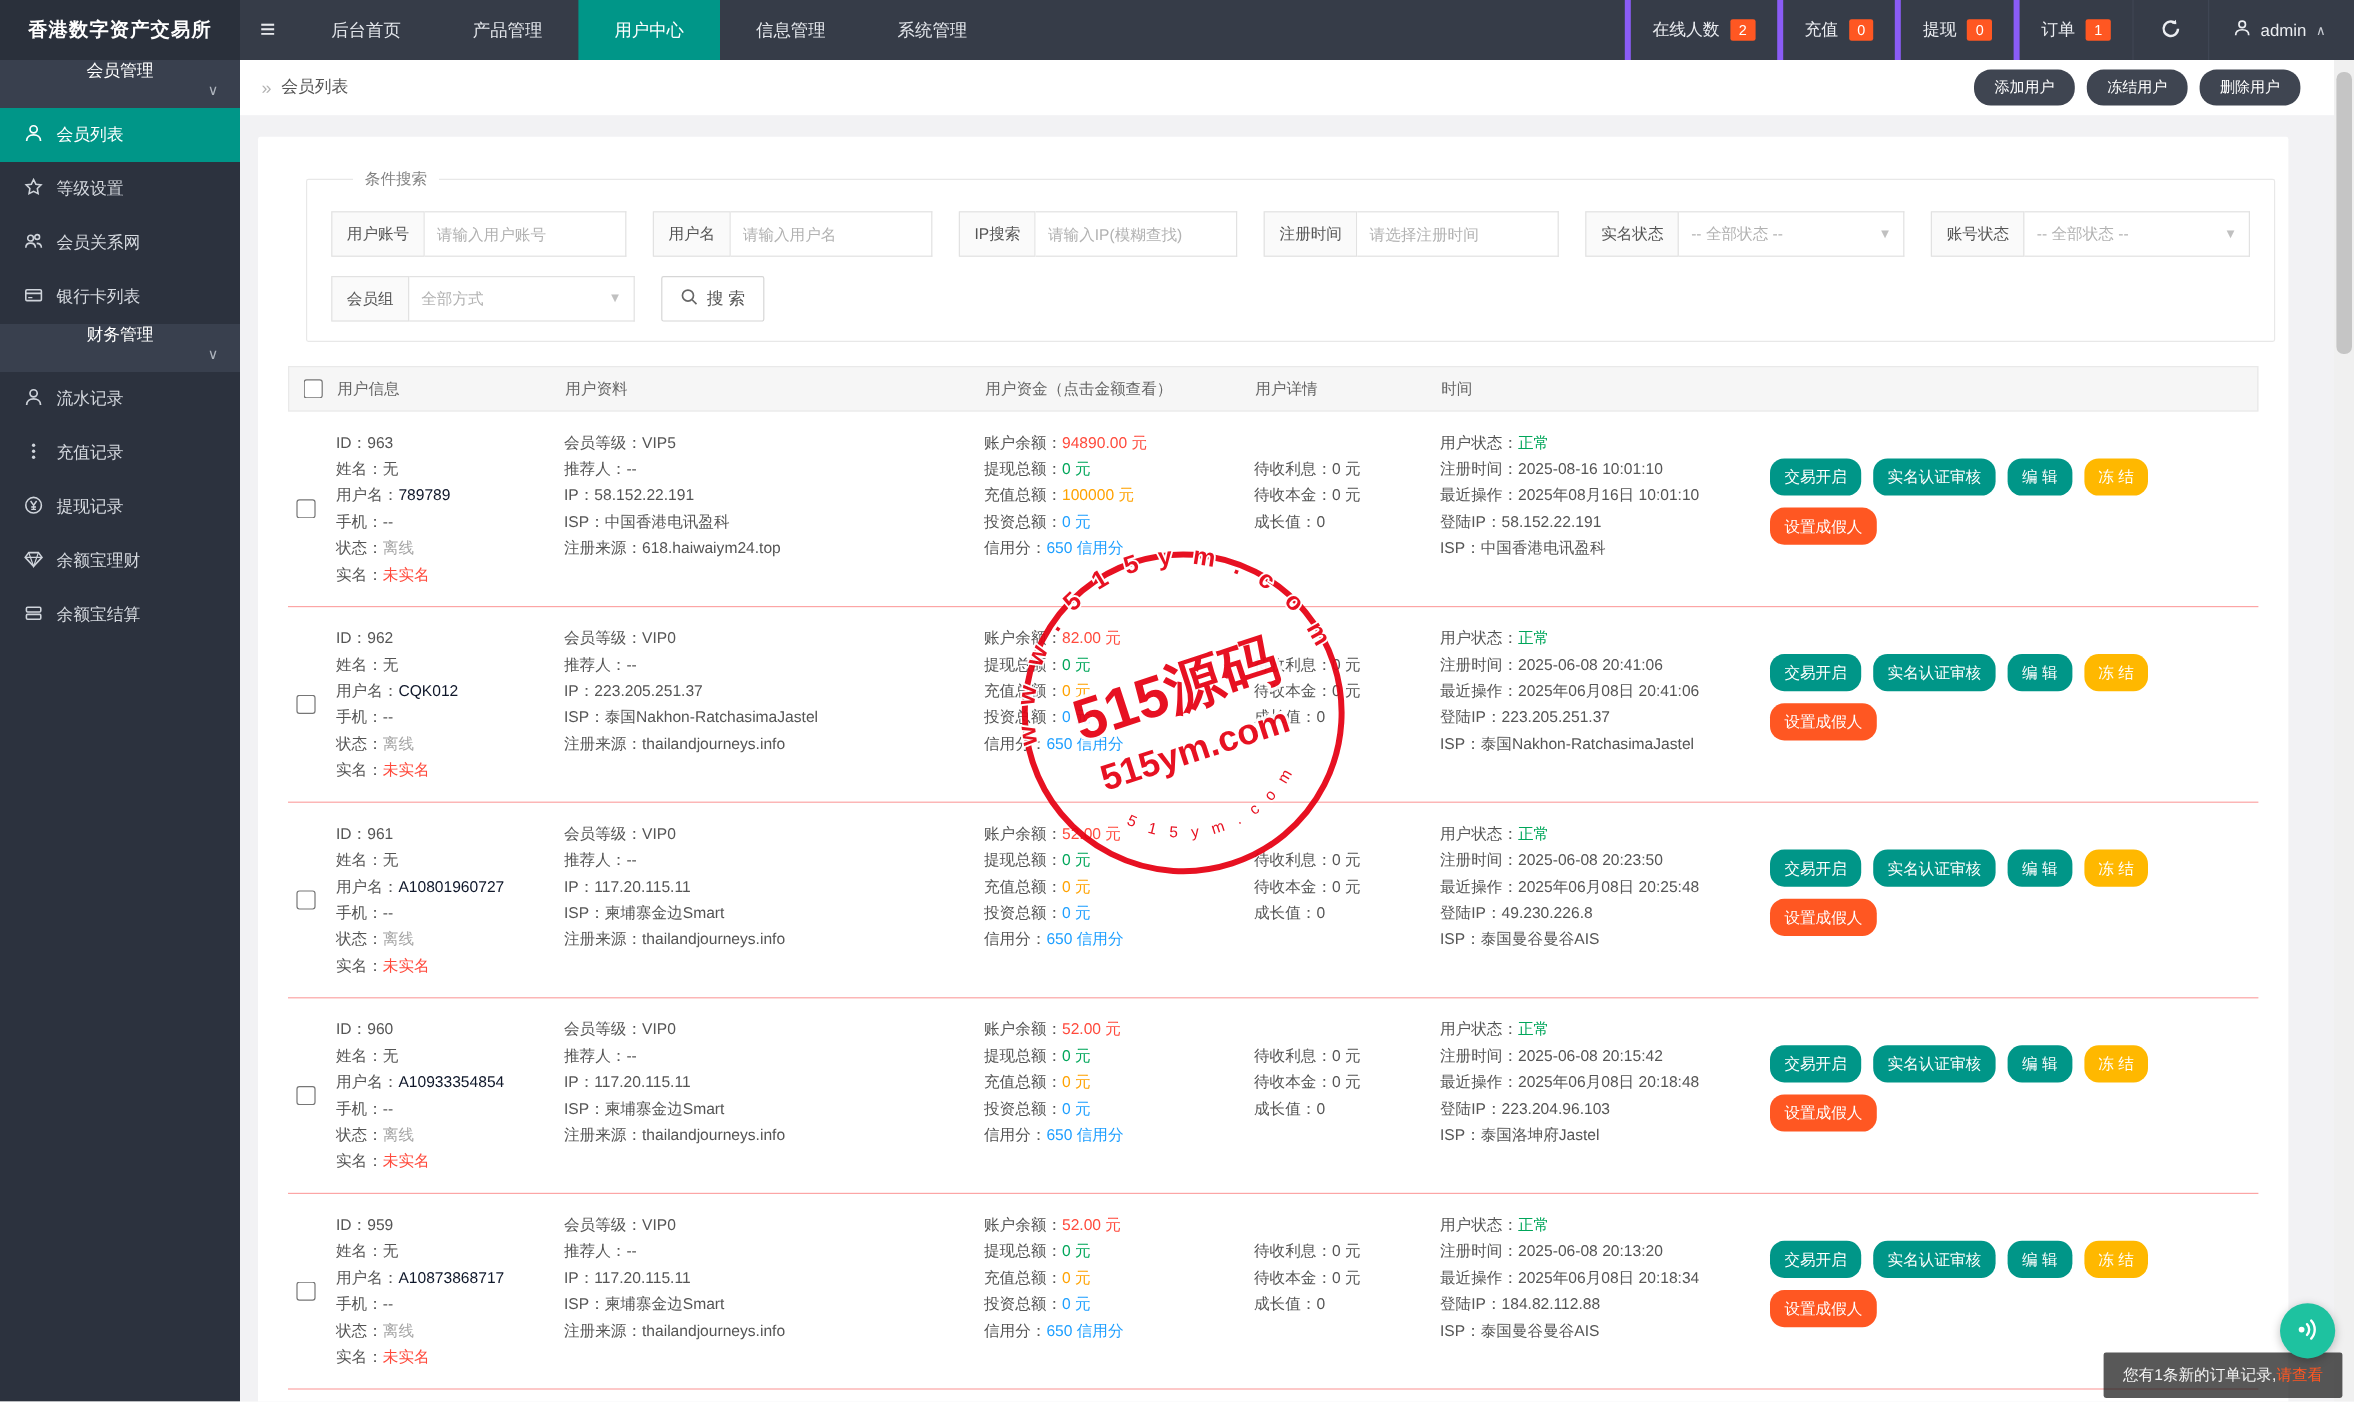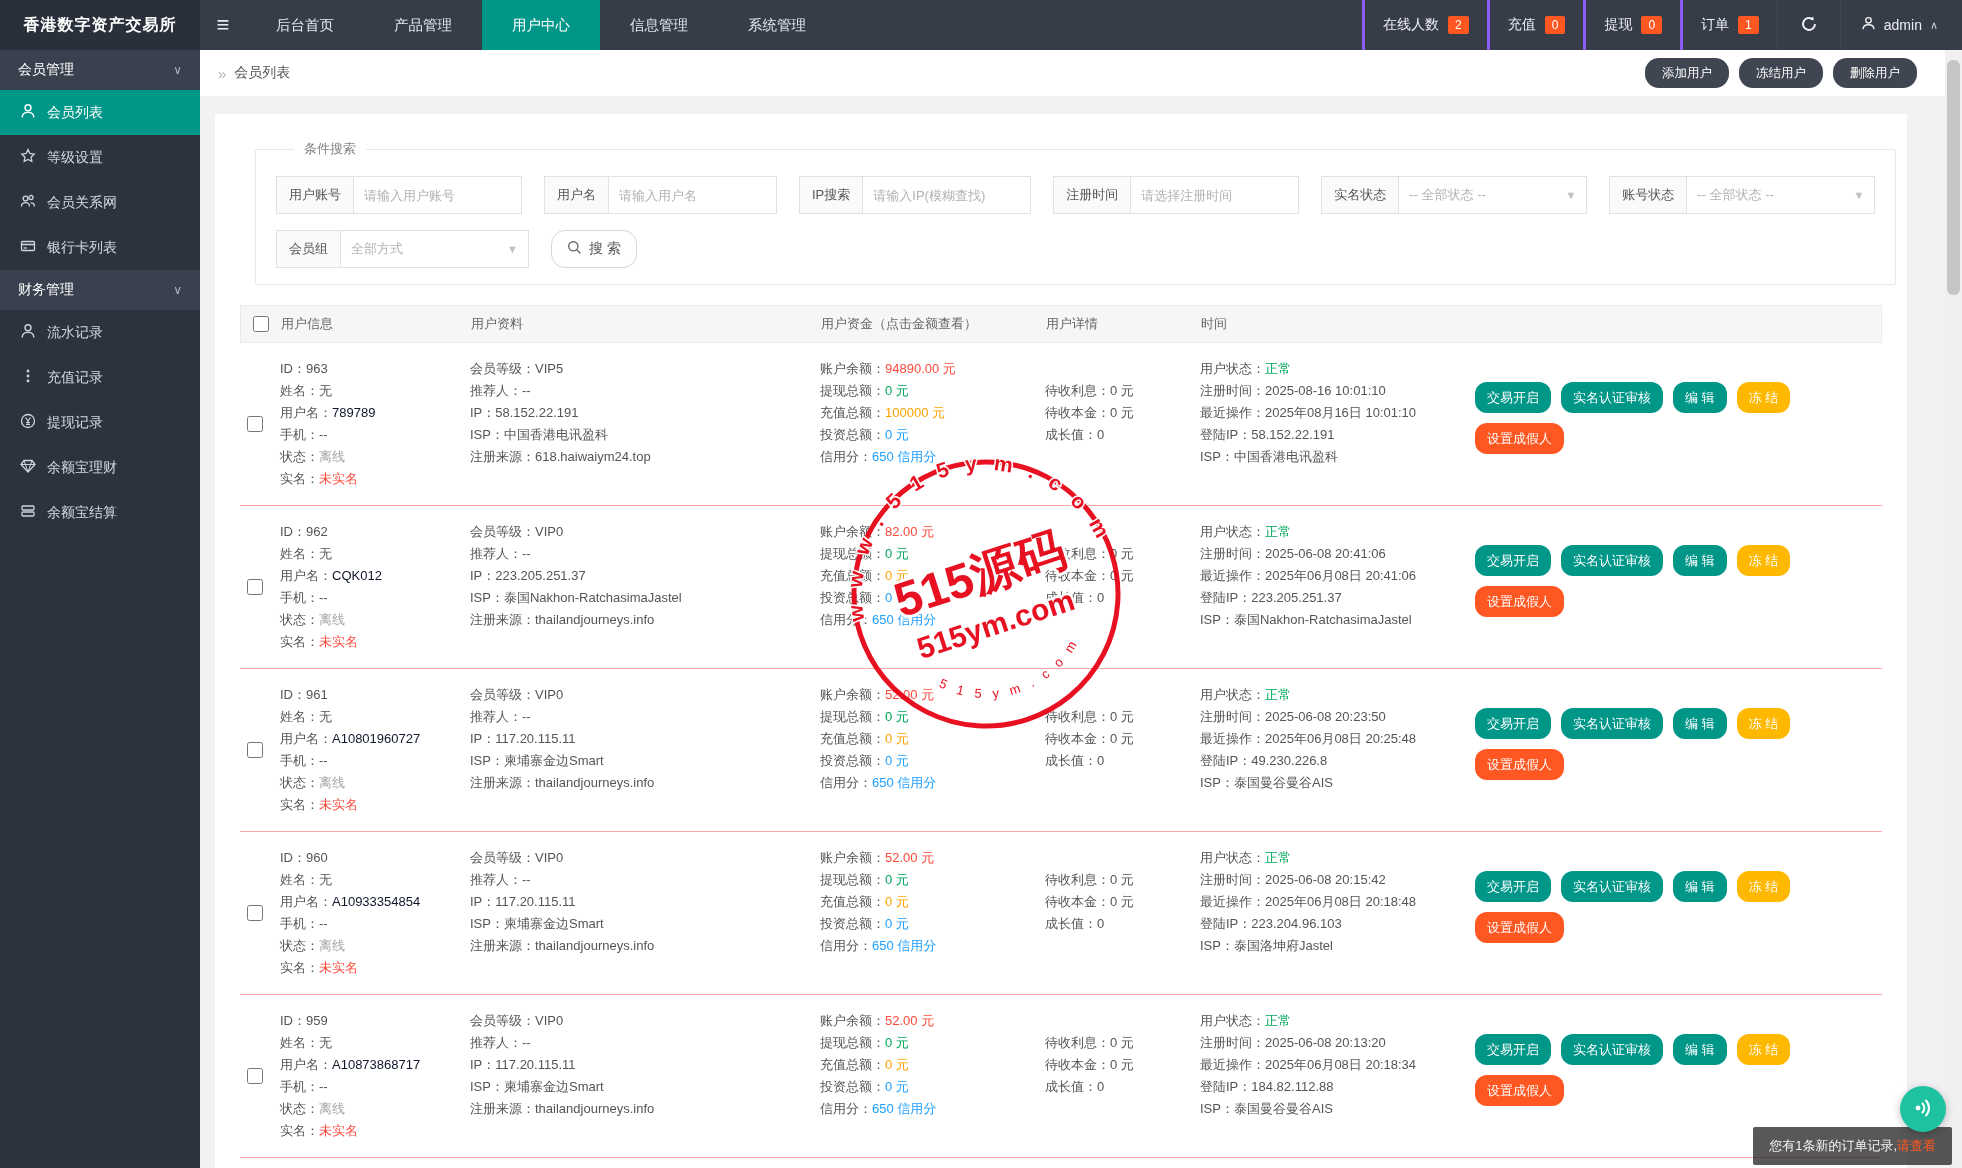--- a/index.html
+++ b/index.html
@@ -7,29 +7,29 @@
   body { font-family:"Liberation Sans","DejaVu Sans",sans-serif; background:#f2f2f4; position:relative; font-size:13px; color:#555; }
 
   
   .navbar { position:absolute; top:0; left:0; width:1962px; height:50px; background:#363c48; display:flex; align-items:stretch; z-index:30; }
   .brand { width:200px; background:#2a303b; color:#fff; font-size:16px; font-weight:bold; display:flex; align-items:center; justify-content:center; letter-spacing:1px; }
   .hamburger { width:46px; display:flex; align-items:center; justify-content:center; color:#e8eaee; font-size:22px; cursor:pointer; }
   .nav-tabs { display:flex; align-items:stretch; }
   .nav-tab { padding:0 30px; display:flex; align-items:center; color:#e4e7ec; font-size:14.5px; cursor:pointer; }
   .nav-tab.active { background:#009688; color:#fff; }
   .nav-right { margin-left:auto; display:flex; align-items:stretch; }
-  .nav-stat { display:flex; align-items:center; padding:0 18px; color:#eceef2; font-size:14px; border-left:3px solid #8b5cf6; cursor:pointer; }
+  .nav-stat { display:flex; align-items:center; padding:0 18px; color:#eceef2; font-size:14px; border-left:5px solid #8b5cf6; cursor:pointer; }
   .badge { margin-left:9px; background:#ff5722; color:#fff; font-size:12px; line-height:1; padding:3px 7px; border-radius:2px; }
   .nav-ico { display:flex; align-items:center; justify-content:center; padding:0 22px; border-left:1px solid #3f4654; cursor:pointer; }
   .nav-user { display:flex; align-items:center; gap:8px; padding:0 24px 0 20px; border-left:1px solid #3f4654; color:#eceef2; font-size:14px; cursor:pointer; }
   .caret-up { font-size:11px; color:#c9cdd4; }
 
   
   .sidebar { position:absolute; top:50px; left:0; width:200px; bottom:0; background:#2c323e; z-index:20; }
-  .side-group-header { height:40px; background:#39404e; color:#fff; font-size:14px; display:flex; align-items:center; padding:0 18px; cursor:pointer; }
+  .side-group-header { height:40px; background:#39404e; color:#fff; font-size:14px; display:flex; align-items:center; padding:0 18px; cursor:pointer;flex-direction:column; }
   .side-group-header .chev { margin-left:auto; color:#aeb4bd; font-size:12px; }
   .side-item { height:45px; display:flex; align-items:center; gap:11px; padding:0 20px; color:#d5d9df; font-size:14px; cursor:pointer; }
   .side-item.active { background:#009688; color:#fff; }
   .side-item svg { flex:0 0 auto; }
 
   
   .content { position:absolute; top:50px; left:200px; right:17px; bottom:0; }
   .toolbar { height:46px; background:#fff; display:flex; align-items:center; padding:0 28px 0 18px; }
   .breadcrumb { display:flex; align-items:center; gap:8px; color:#555; font-size:14px; }
   .breadcrumb .sep { color:#b3b3b3; font-size:15px; }
@@ -42,21 +42,21 @@
   fieldset.search { margin:0 40px; position:relative; top:26px; border:1px solid #e8e8e8; border-radius:2px; padding:18px 20px 16px; }
   fieldset.search legend { margin-left:18px; padding:0 10px; color:#838383; font-size:13px; }
   .frow { display:flex; gap:22px; align-items:center; }
   .frow + .frow { margin-top:16px; }
   .field { display:flex; align-items:stretch; height:38px; }
   .flabel { display:flex; align-items:center; padding:0 12px; background:#fafafa; border:1px solid #e2e2e2; color:#555; white-space:nowrap; }
   .finput { width:168px; border:1px solid #e2e2e2; border-left:none; padding:0 10px; font-size:13px; color:#1d4ed8; outline:none; font-family:inherit; }
   .finput::placeholder { color:#b2b2b2; }
   .fselect { width:188px; border:1px solid #e2e2e2; border-left:none; display:flex; align-items:center; padding:0 10px; color:#b2b2b2; cursor:pointer; }
   .fselect .caret { margin-left:auto; color:#c0c0c0; font-size:11px; }
-  .sbtn { height:38px; display:flex; align-items:center; gap:7px; padding:0 15px; background:#fff; border:1px solid #d6d6d6; border-radius:14px; color:#555; font-size:14px; cursor:pointer; }
+  .sbtn { height:38px; display:flex; align-items:center; gap:7px; padding:0 15px; background:#fff; border:1px solid #d6d6d6; border-radius:2px; color:#555; font-size:14px; cursor:pointer; }
 
   
   .tablewrap { margin:46px 25px 0; }
   .thead, .trow { display:grid; grid-template-columns:40px 190px 350px 225px 155px 275px 1fr; }
   .thead { height:38px; background:#f6f6f6; border:1px solid #e9e9e9; align-items:center; color:#666; }
   .thead .hcell { padding-right:6px; }
   .trow { border-bottom:1px solid #fca5a5; padding:15px 0; }
   .cell { padding-right:10px; }
   .cb { display:flex; align-items:center; justify-content:center; }
   .cb input { width:16px; height:16px; accent-color:#009688; cursor:pointer; }

